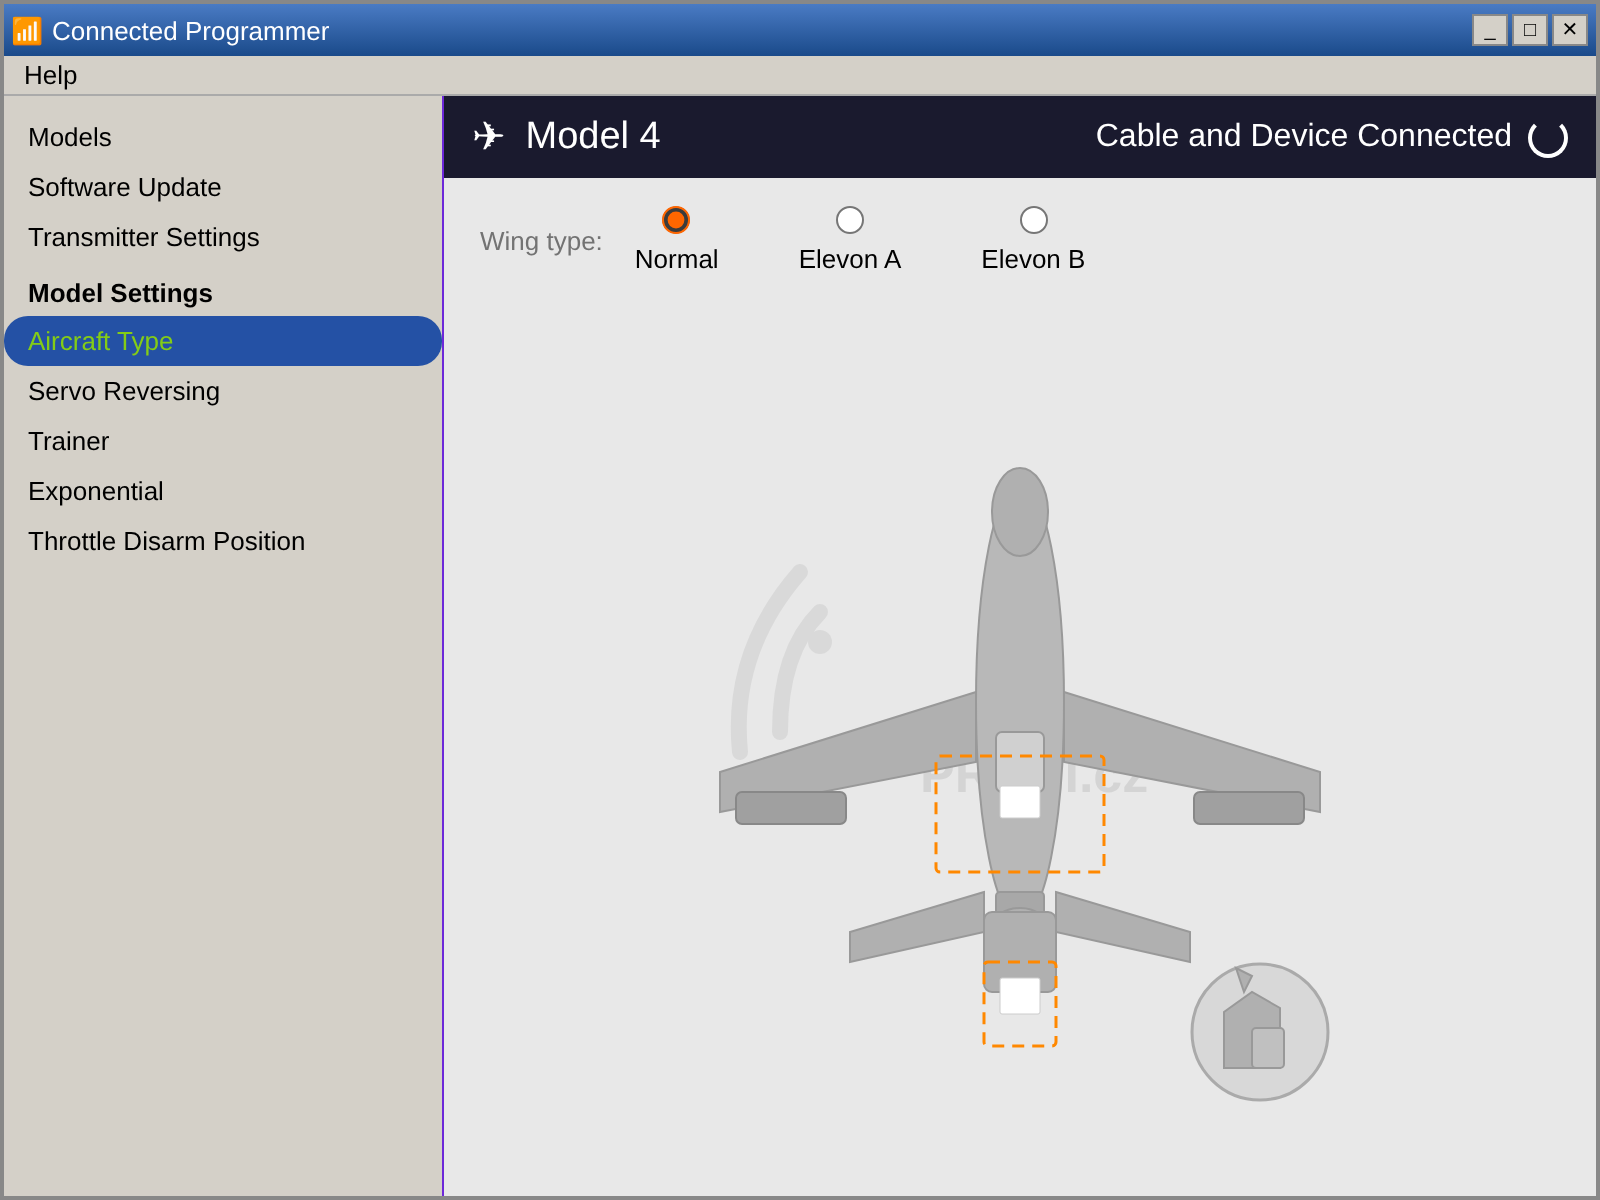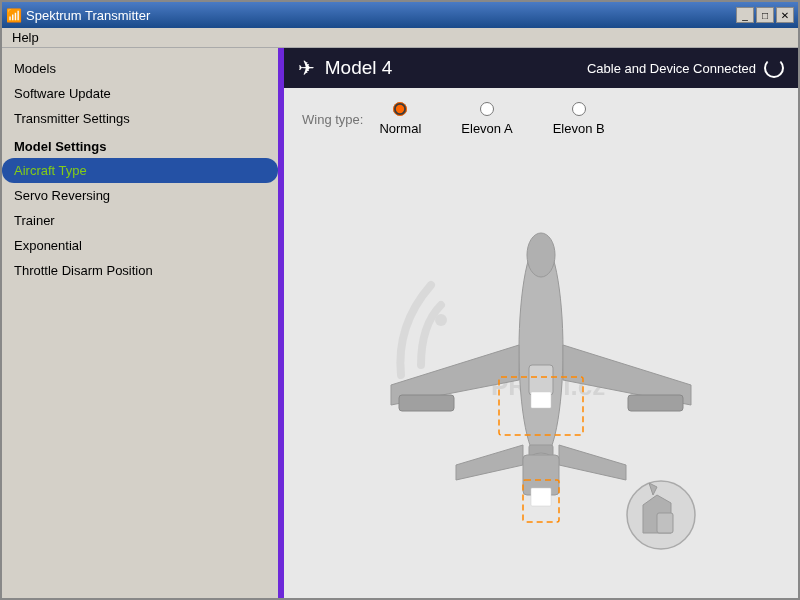--- a/index.html
+++ b/index.html
@@ -64,23 +64,23 @@
     .menu-bar span {
       padding: 2px 6px;
       cursor: pointer;
     }
     .main-content {
       display: flex;
       flex: 1;
       overflow: hidden;
     }
     .sidebar {
-      width: 282px;
-      background: #d4d0c8;
-      border-right: 6px solid #6d28d9;
+      width: 220px;
+      background: #d4d0c8;
+      border-right: 1px solid #6d28d9;
       padding: 8px 0;
     }
     .sidebar-item {
       padding: 5px 12px;
       cursor: pointer;
       color: #000;
     }
     .sidebar-item.active {
       background: #2451a5;
       color: #84cc16;
@@ -107,21 +107,21 @@
     }
     .model-header-left {
       display: flex;
       align-items: center;
       gap: 10px;
     }
     .model-header-right {
       display: flex;
       align-items: center;
       gap: 8px;
-      font-size: 13px;
+      font-size: 16px;
     }
     .content-area {
       flex: 1;
       background: #e8e8e8;
       padding: 14px 18px;
       position: relative;
     }
     .wing-type-row {
       display: flex;
       align-items: center;
@@ -183,21 +183,21 @@
     }
   </style>
 </head>
 <body>
 
 <div class="window">
 
   <div class="title-bar">
     <div class="title-bar-left">
       <div class="title-icon">📶</div>
-      <span>Spektrum Transmitter</span>
+      <span>Connected Programmer</span>
     </div>
     <div class="title-bar-buttons">
       <div class="title-btn">_</div>
       <div class="title-btn">□</div>
       <div class="title-btn">✕</div>
     </div>
   </div>
 
   <div class="menu-bar">
     <span>Help</span>

